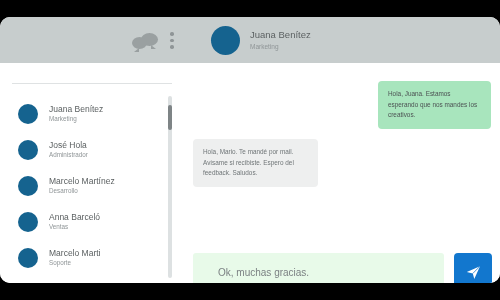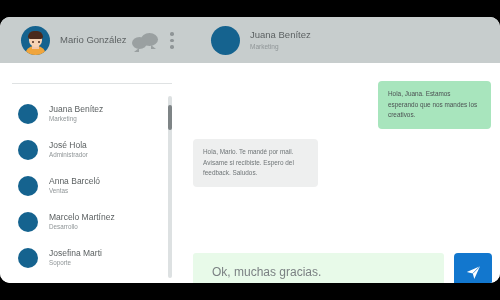--- a/index.html
+++ b/index.html
@@ -250,23 +250,23 @@
   }
   #message-input {
     position: absolute;
     left: 0; top: 0;
     width: 251px;
     height: 38px;
     background: #e8fae9;
     border: none;
     border-radius: 3px;
     box-sizing: border-box;
-    padding: 0 19px;
+    padding: 0 25px;
     font-family: "Liberation Sans", sans-serif;
-    font-size: 12px;
+    font-size: 10px;
     color: #7b8183;
     outline: none;
   }
   #message-input::placeholder { color: #7b8183; }
   #send-button {
     position: absolute;
     right: 0; top: 0;
     width: 38px; height: 38px;
     background: #1277ce;
     border: none;
@@ -278,33 +278,20 @@
     justify-content: center;
   }
 </style>
 </head>
 <body>
 
 <div id="app-window">
 
   <div id="header">
 
-    <div class="hdr-user" id="hdr-user-left">
-      <div class="avatar-illus">
-        <div class="av-shirt"></div>
-        <div class="av-neck"></div>
-        <div class="av-face"></div>
-        <div class="av-hair"></div>
-        <div class="av-eye l"></div>
-        <div class="av-eye r"></div>
-      </div>
-      <div class="hdr-names">
-        <div class="hdr-name">Mario González</div>
-      </div>
-    </div>
 
     <div id="chat-bubbles-icon">
       <div class="b1"></div>
       <div class="b2"></div>
     </div>
 
     <div id="more-menu-icon">
       <i></i>
         <i></i>
         <i></i>
@@ -336,37 +323,37 @@
         <div class="contact-dot"></div>
         <div class="contact-text">
           <div class="contact-name">José Hola</div>
           <div class="contact-role">Administrador</div>
         </div>
       </div>
 
       <div class="contact-row">
         <div class="contact-dot"></div>
         <div class="contact-text">
+          <div class="contact-name">Marcelo Martínez</div>
+          <div class="contact-role">Desarrollo</div>
+        </div>
+      </div>
+
+      <div class="contact-row">
+        <div class="contact-dot"></div>
+        <div class="contact-text">
           <div class="contact-name">Anna Barceló</div>
           <div class="contact-role">Ventas</div>
         </div>
       </div>
 
       <div class="contact-row">
         <div class="contact-dot"></div>
         <div class="contact-text">
-          <div class="contact-name">Marcelo Martínez</div>
-          <div class="contact-role">Desarrollo</div>
-        </div>
-      </div>
-
-      <div class="contact-row">
-        <div class="contact-dot"></div>
-        <div class="contact-text">
-          <div class="contact-name">Josefina Marti</div>
+          <div class="contact-name">Marcelo Marti</div>
           <div class="contact-role">Soporte</div>
         </div>
       </div>
 
     </div>
 
     <div id="contacts-scrollbar">
       <div id="contacts-scroll-thumb"></div>
     </div>
   </div>

